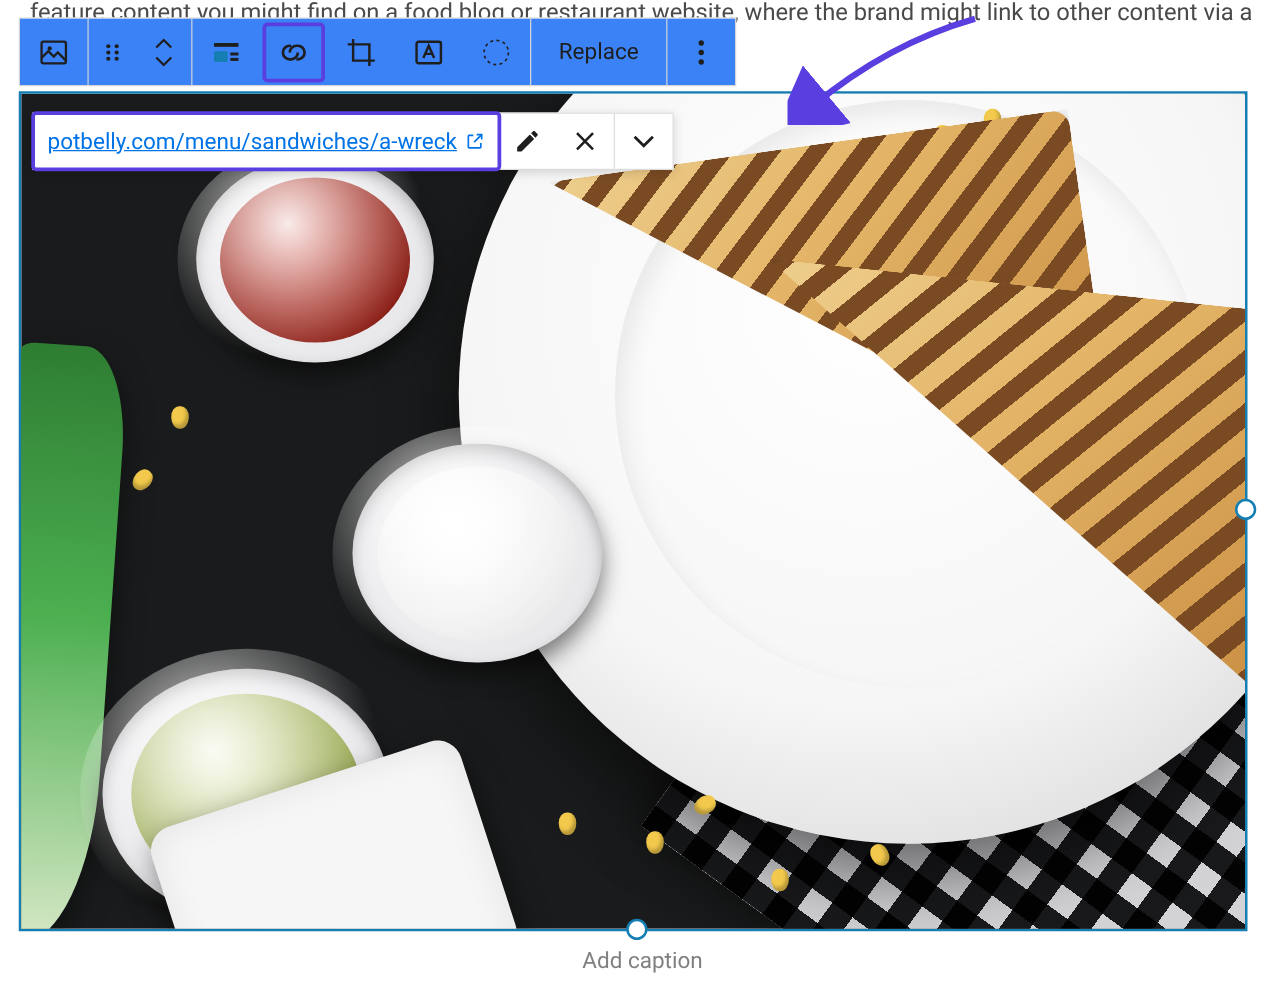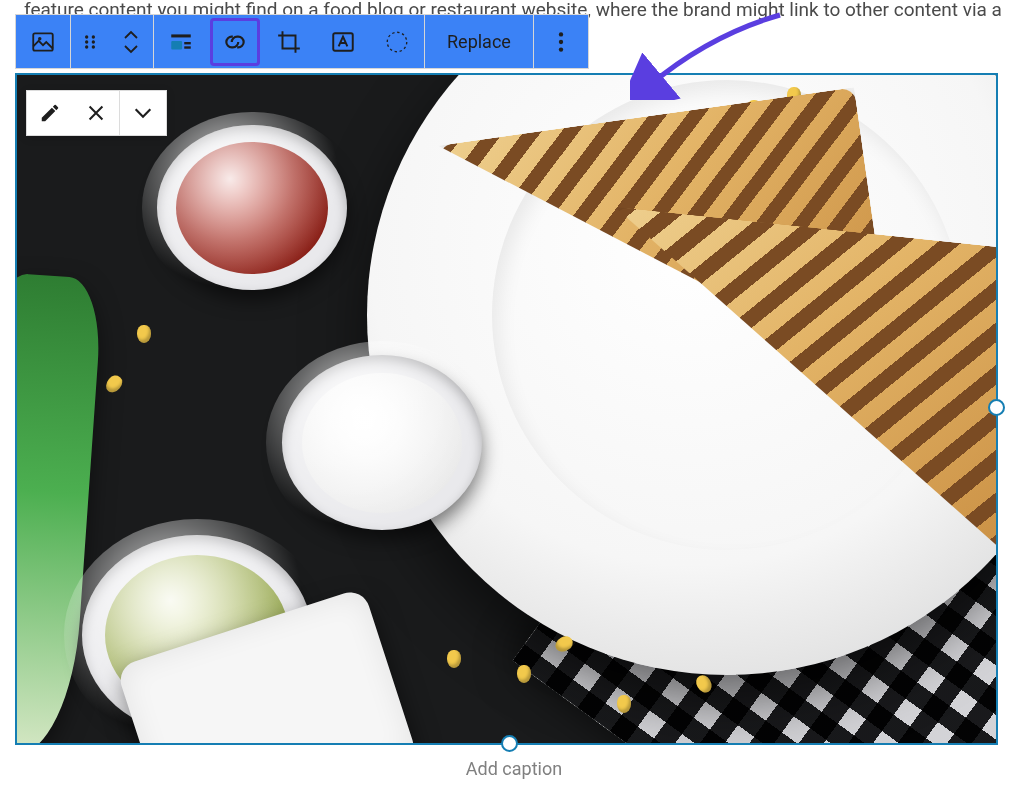--- a/index.html
+++ b/index.html
@@ -373,20 +373,28 @@
         <div class="tri"></div>
       </div>
 
     <div class="napkin"></div>
   </div>
   <div class="handle right"></div>
   <div class="handle bottom"></div>
 </div>
 
 <div class="link-pop">
+  <a class="url-cell">
+    <span>potbelly.com/menu/sandwiches/a-wreck</span>
+    <svg width="16" height="16" viewBox="0 0 24 24" fill="none" stroke="#0073e6" stroke-width="2">
+      <path d="M14 4h6v6"></path>
+        <path d="M20 4 L11 13"></path>
+      <path d="M19 14v5a1 1 0 0 1-1 1H5a1 1 0 0 1-1-1V6a1 1 0 0 1 1-1h5"></path>
+    </svg>
+  </a>
   <div class="ibtn">
     <svg width="22" height="22" viewBox="0 0 24 24" fill="#1e1e1e">
       <path d="M3 17.25V21h3.75L17.81 9.94l-3.75-3.75L3 17.25zM20.71 7.04a1 1 0 0 0 0-1.41l-2.34-2.34a1 1 0 0 0-1.41 0l-1.83 1.83 3.75 3.75 1.83-1.83z"></path>
     </svg>
   </div>
   <div class="ibtn">
     <svg width="22" height="22" viewBox="0 0 24 24" fill="none" stroke="#1e1e1e" stroke-width="2.2">
       <path d="M5 5 L19 19 M19 5 L5 19"></path>
     </svg>
   </div>

